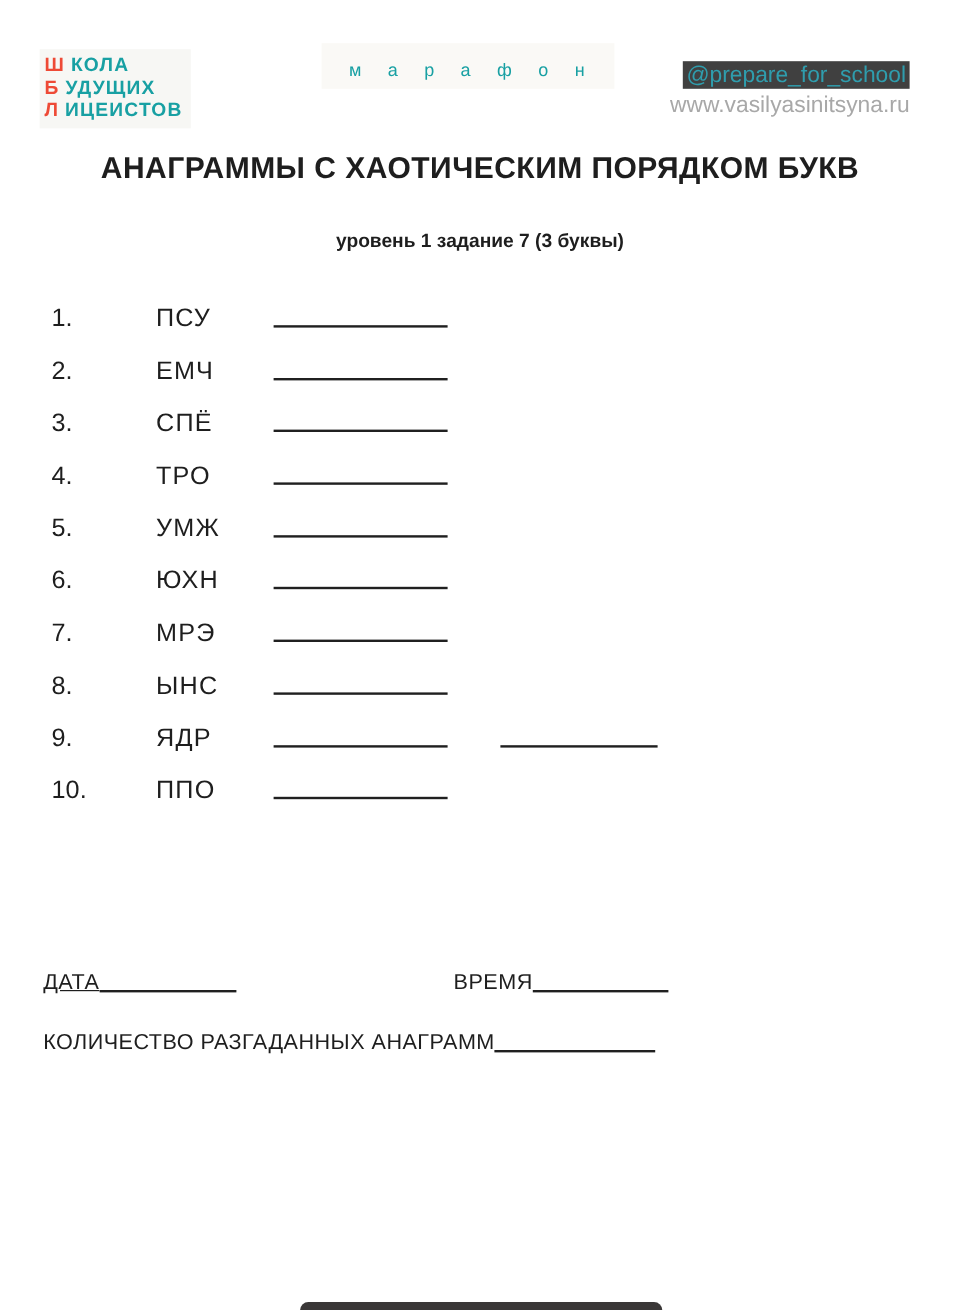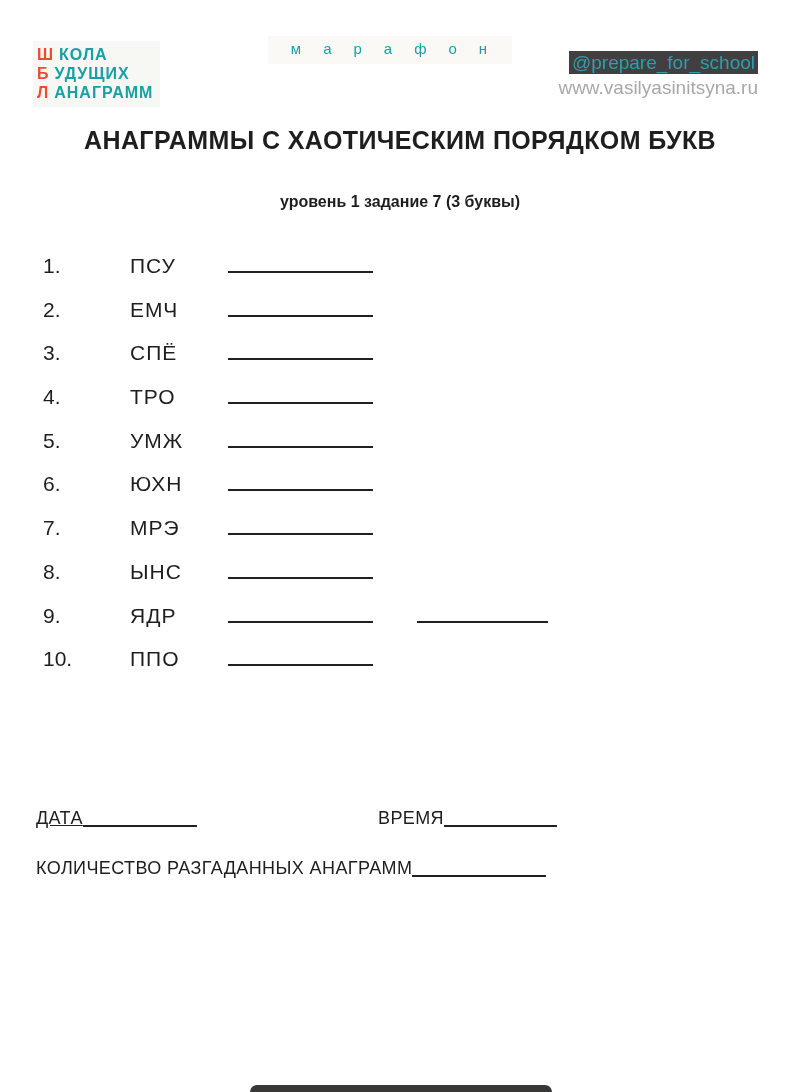--- a/index.html
+++ b/index.html
@@ -53,21 +53,21 @@
     font-family: "DejaVu Sans", sans-serif;
     font-size: 33px;
     font-weight: bold;
     line-height: 36px;
     color: var(--accent-red);
     transform: scale(0.82, 1.08);
     transform-origin: center;
     white-space: nowrap;
   }
   .brand-sub {
-    margin-top: 2px;
+    margin-top: 12px;
     font-size: 15px;
     color: var(--accent-teal);
     letter-spacing: 22px;
     padding-left: 20px;
     white-space: nowrap;
   }
 
   .contacts {
     position: absolute;
     right: 42px;
@@ -161,21 +161,21 @@
 <div class="page">
 
   <div class="logo">
     <div class="logo-line">
       <span class="logo-initial">Ш</span><span>КОЛА</span>
     </div>
     <div class="logo-line">
       <span class="logo-initial">Б</span><span>УДУЩИХ</span>
     </div>
     <div class="logo-line">
-      <span class="logo-initial">Л</span><span>АНАГРАММ</span>
+      <span class="logo-initial">Л</span><span>ИЦЕИСТОВ</span>
     </div>
   </div>
 
   <div class="brand">
     <div class="brand-sub">марафон</div>
   </div>
 
   <div class="contacts">
     <div><span class="handle">@prepare_for_school</span></div>
     <div class="website">www.vasilyasinitsyna.ru</div>

